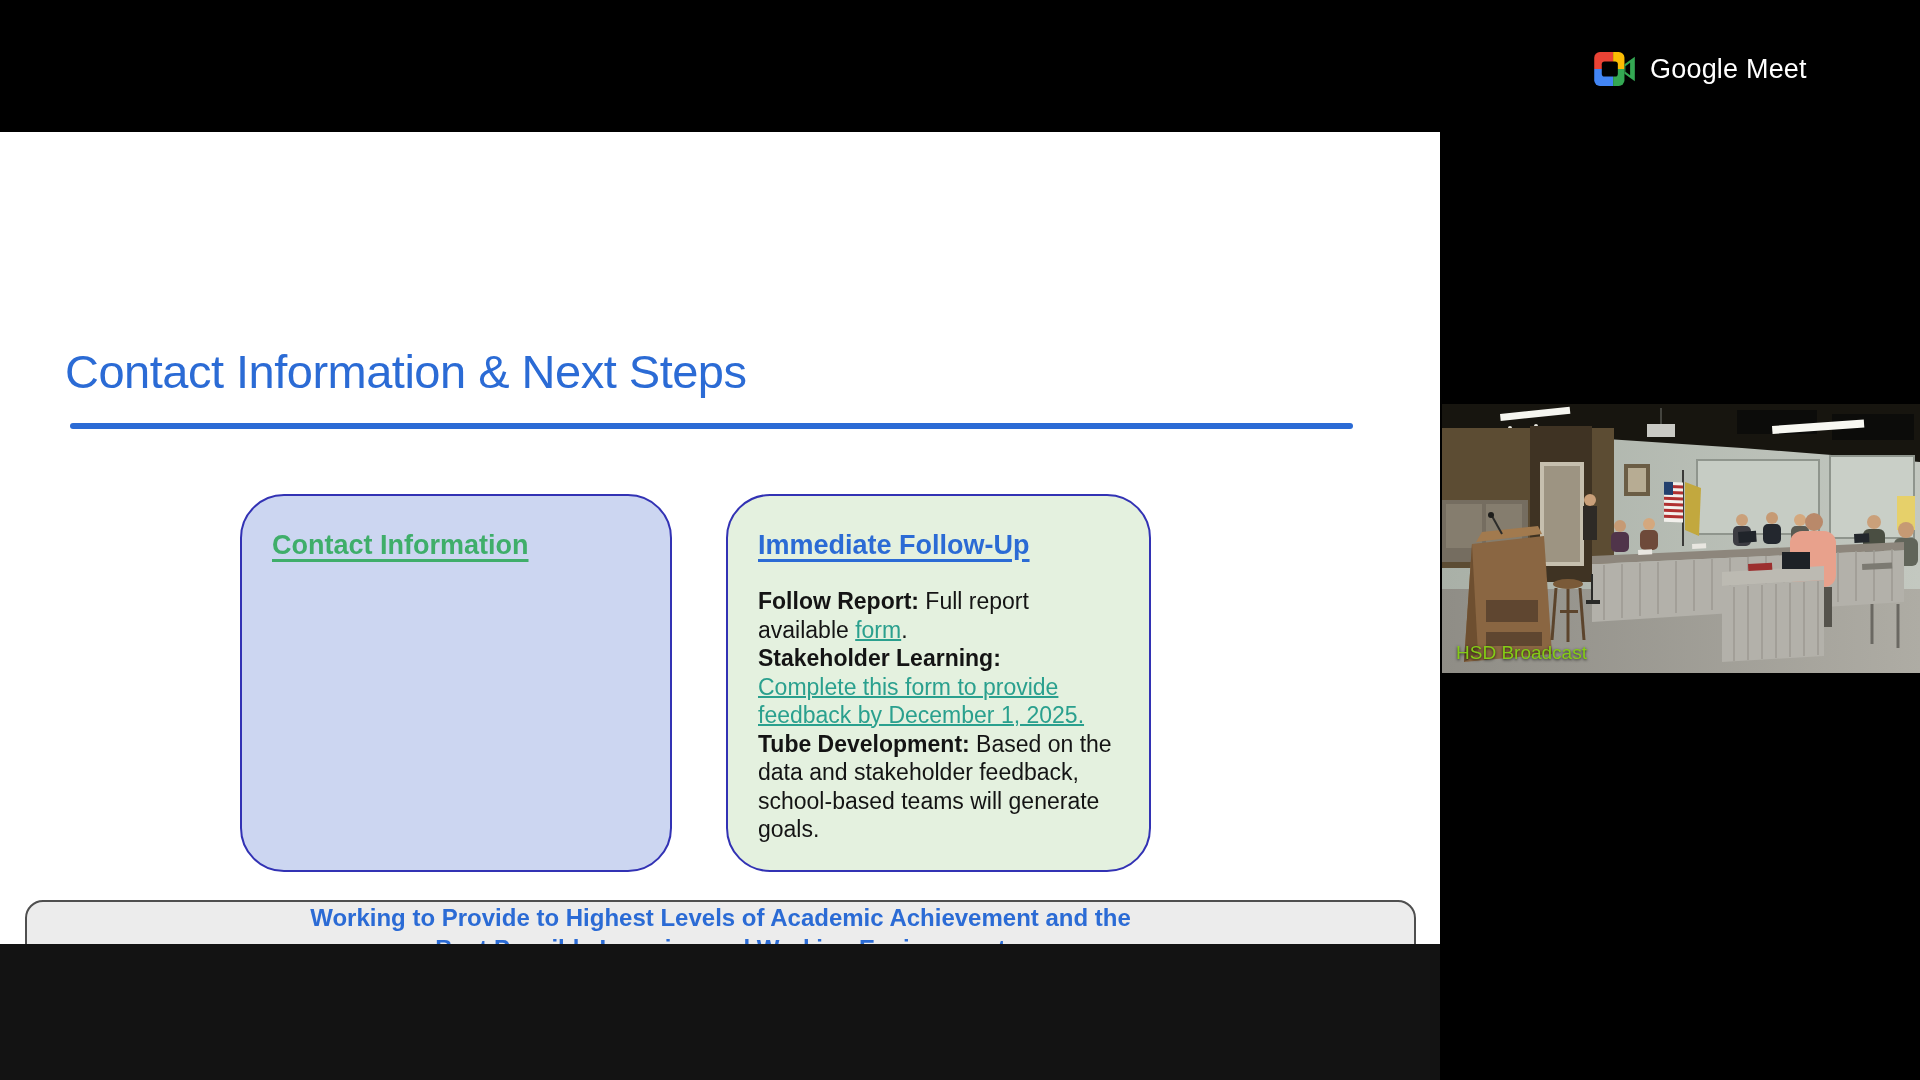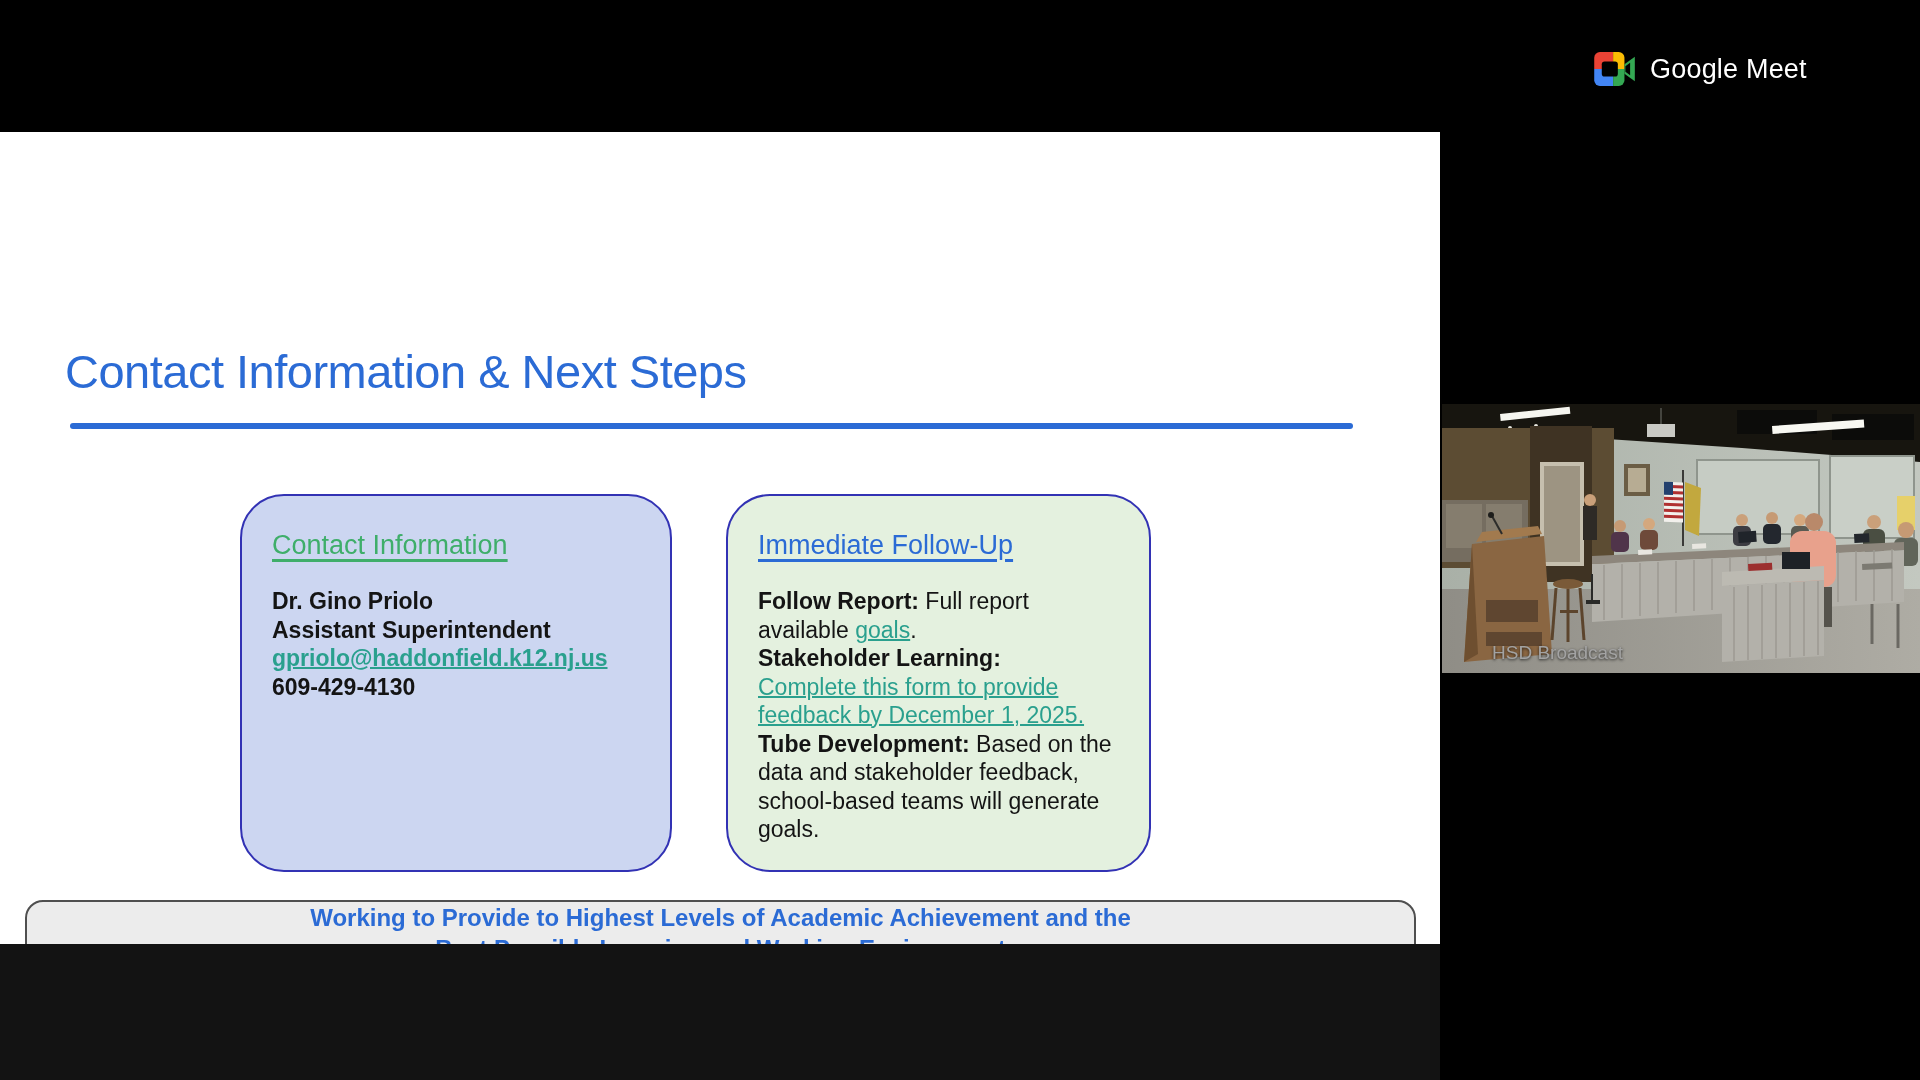--- a/index.html
+++ b/index.html
@@ -10,21 +10,21 @@
   
   .slide{left:0;top:132px;width:1440px;height:812px;background:#ffffff;}
   .slide-title{left:65px;top:212px;font-size:47px;font-weight:normal;color:#2b6bd5;
                letter-spacing:-0.5px;white-space:nowrap;}
   .title-underline{left:70px;top:291px;width:1283px;height:6px;background:#2b6bd5;border-radius:3px;}
 
   .box{top:362px;height:378px;border:2px solid #3232b4;border-radius:44px;box-sizing:border-box;}
   .box-contact{left:240px;width:432px;background:#ccd6f1;}
   .box-follow{left:726px;width:425px;background:#e4f1df;}
   .box-inner{padding:34px 26px 0 30px;}
-  .box-heading{font-size:27px;font-weight:normal;text-decoration:underline;
+  .box-heading{font-size:27px;font-weight:bold;text-decoration:underline;
                text-decoration-thickness:2.5px;text-underline-offset:5px;margin-bottom:26px;}
   .heading-green{color:#3fae6a;}
   .heading-blue{color:#2b6bd5;}
   .box-body{font-size:23px;line-height:28.5px;color:#141414;}
   .box-body p{margin:0;}
 
   .seg-b{font-weight:bold;}
   .seg-p{}
   .seg-l{color:#2aa08e;text-decoration:underline;text-decoration-thickness:1.5px;}
   .seg-lb{color:#2aa08e;font-weight:bold;text-decoration:underline;text-decoration-thickness:2px;}
@@ -50,50 +50,44 @@
   .insta{width:34px;height:34px;background:#8e1f1f;border-radius:7px;display:flex;
          align-items:center;justify-content:center;margin-top:2px;}
   .insta-ring{width:16px;height:16px;border:5px solid #ffffff;border-radius:50%;}
 
   
   .meet-logo{left:1594px;top:52px;display:flex;align-items:center;gap:14px;}
   .meet-text{color:#ffffff;font-size:27px;letter-spacing:0.2px;}
 
   
   .video{left:1442px;top:404px;width:478px;height:269px;background:#222;overflow:hidden;}
-  .video-label{position:absolute;left:14px;bottom:9px;color:#a3a3a3;font-size:19px;
-               text-shadow:0 1px 3px rgba(0,0,0,.8);margin-left:36px;}
+  .video-label{position:absolute;left:14px;bottom:9px;color:#84cc16;font-size:19px;
+               text-shadow:0 1px 3px rgba(0,0,0,.8);}
 
   .bottom-strip{left:0;top:944px;width:1440px;height:136px;background:#131313;}
 </style>
 </head>
 <body>
 
 <div class="abs slide">
 
   <div class="abs slide-title">Contact Information &amp; Next Steps</div>
   <div class="abs title-underline"></div>
 
   <div class="abs box box-contact">
     <div class="box-inner">
       <div class="box-heading heading-green">Contact Information</div>
-      <div class="box-body">
-        <p><span class="seg-b">Dr. Gino Priolo</span></p>
-        <p><span class="seg-b">Assistant Superintendent</span></p>
-        <p><span class="seg-lb">gpriolo@haddonfield.k12.nj.us</span></p>
-        <p><span class="seg-b">609-429-4130</span></p>
-      </div>
     </div>
   </div>
 
   <div class="abs box box-follow">
     <div class="box-inner">
       <div class="box-heading heading-blue">Immediate Follow-Up</div>
       <div class="box-body">
-        <p><span class="seg-b">Follow Report:</span><span class="seg-p"> Full report available </span><span class="seg-l">goals</span><span class="seg-p">.</span></p>
+        <p><span class="seg-b">Follow Report:</span><span class="seg-p"> Full report available </span><span class="seg-l">form</span><span class="seg-p">.</span></p>
         <p><span class="seg-b">Stakeholder Learning:</span><br><span class="seg-l">Complete this form to provide feedback by December 1, 2025.</span></p>
         <p><span class="seg-b">Tube Development:</span><span class="seg-p"> Based on the data and stakeholder feedback, school-based teams will generate goals.</span></p>
       </div>
     </div>
   </div>
 
   <div class="abs banner">
     <div class="banner-line banner-line1">Working to Provide to Highest Levels of Academic Achievement and the</div>
     <div class="banner-line">Best Possible Learning and Working Environment</div>
     <div class="banner-row">

